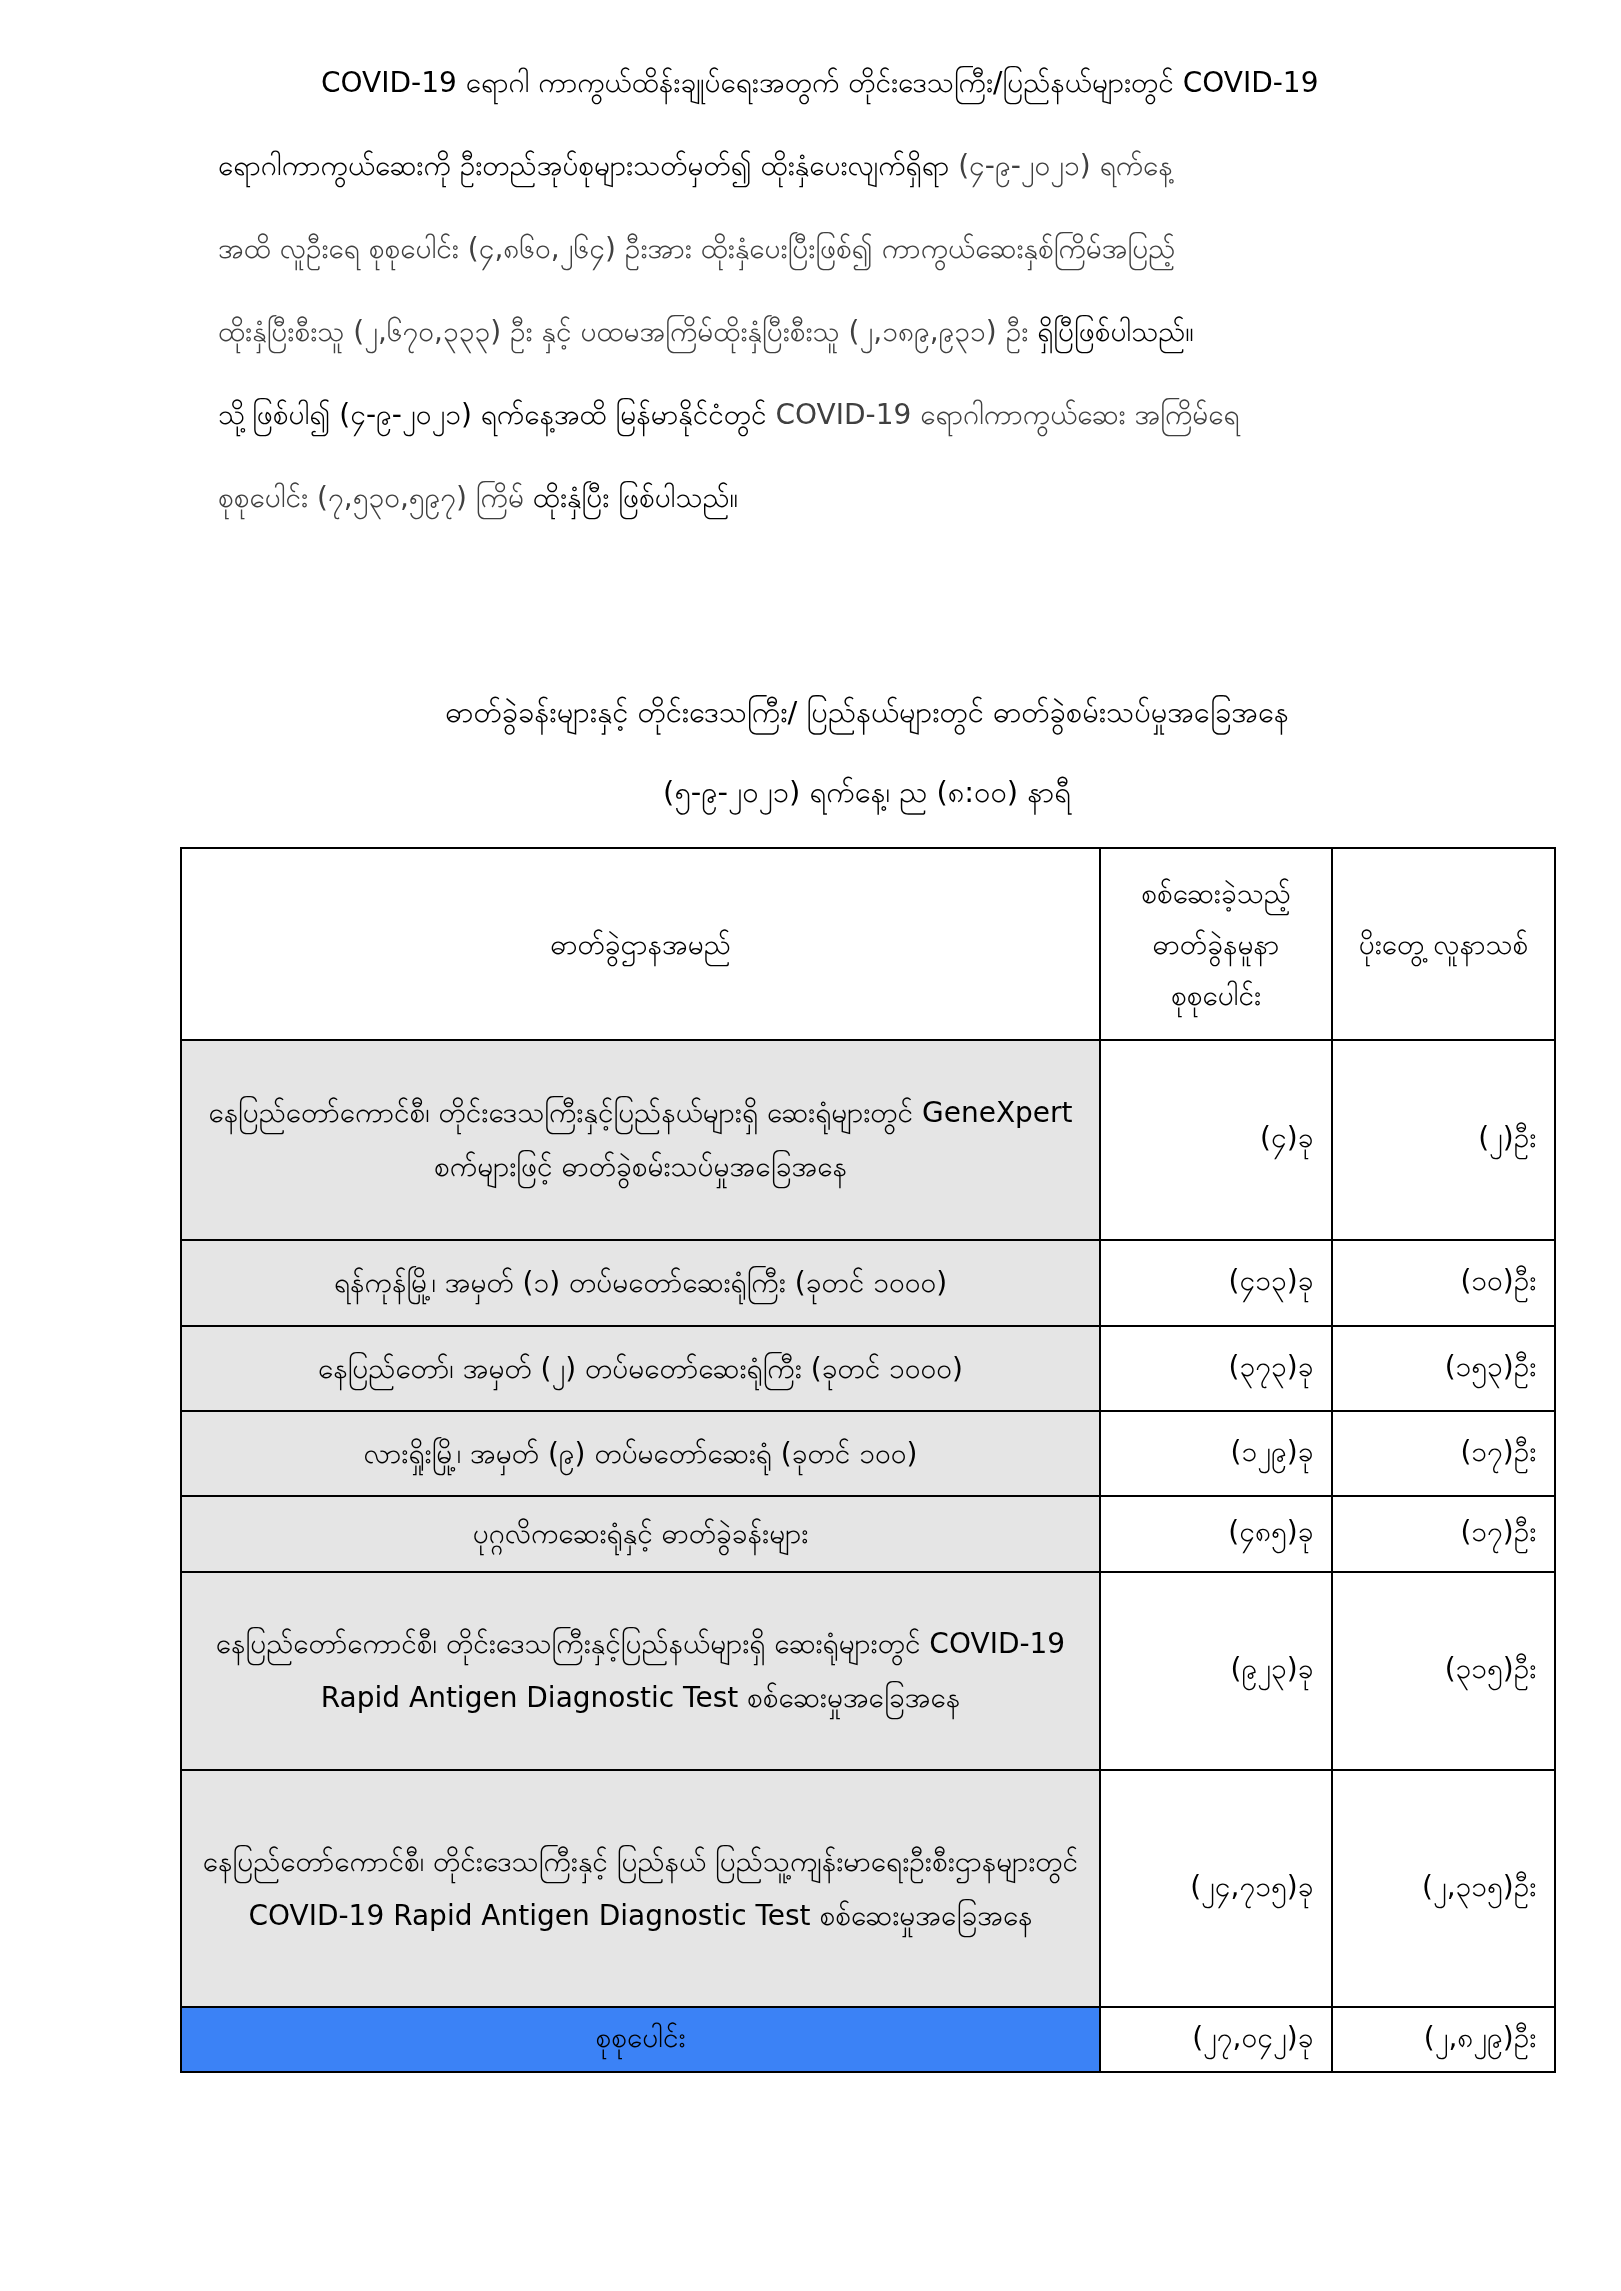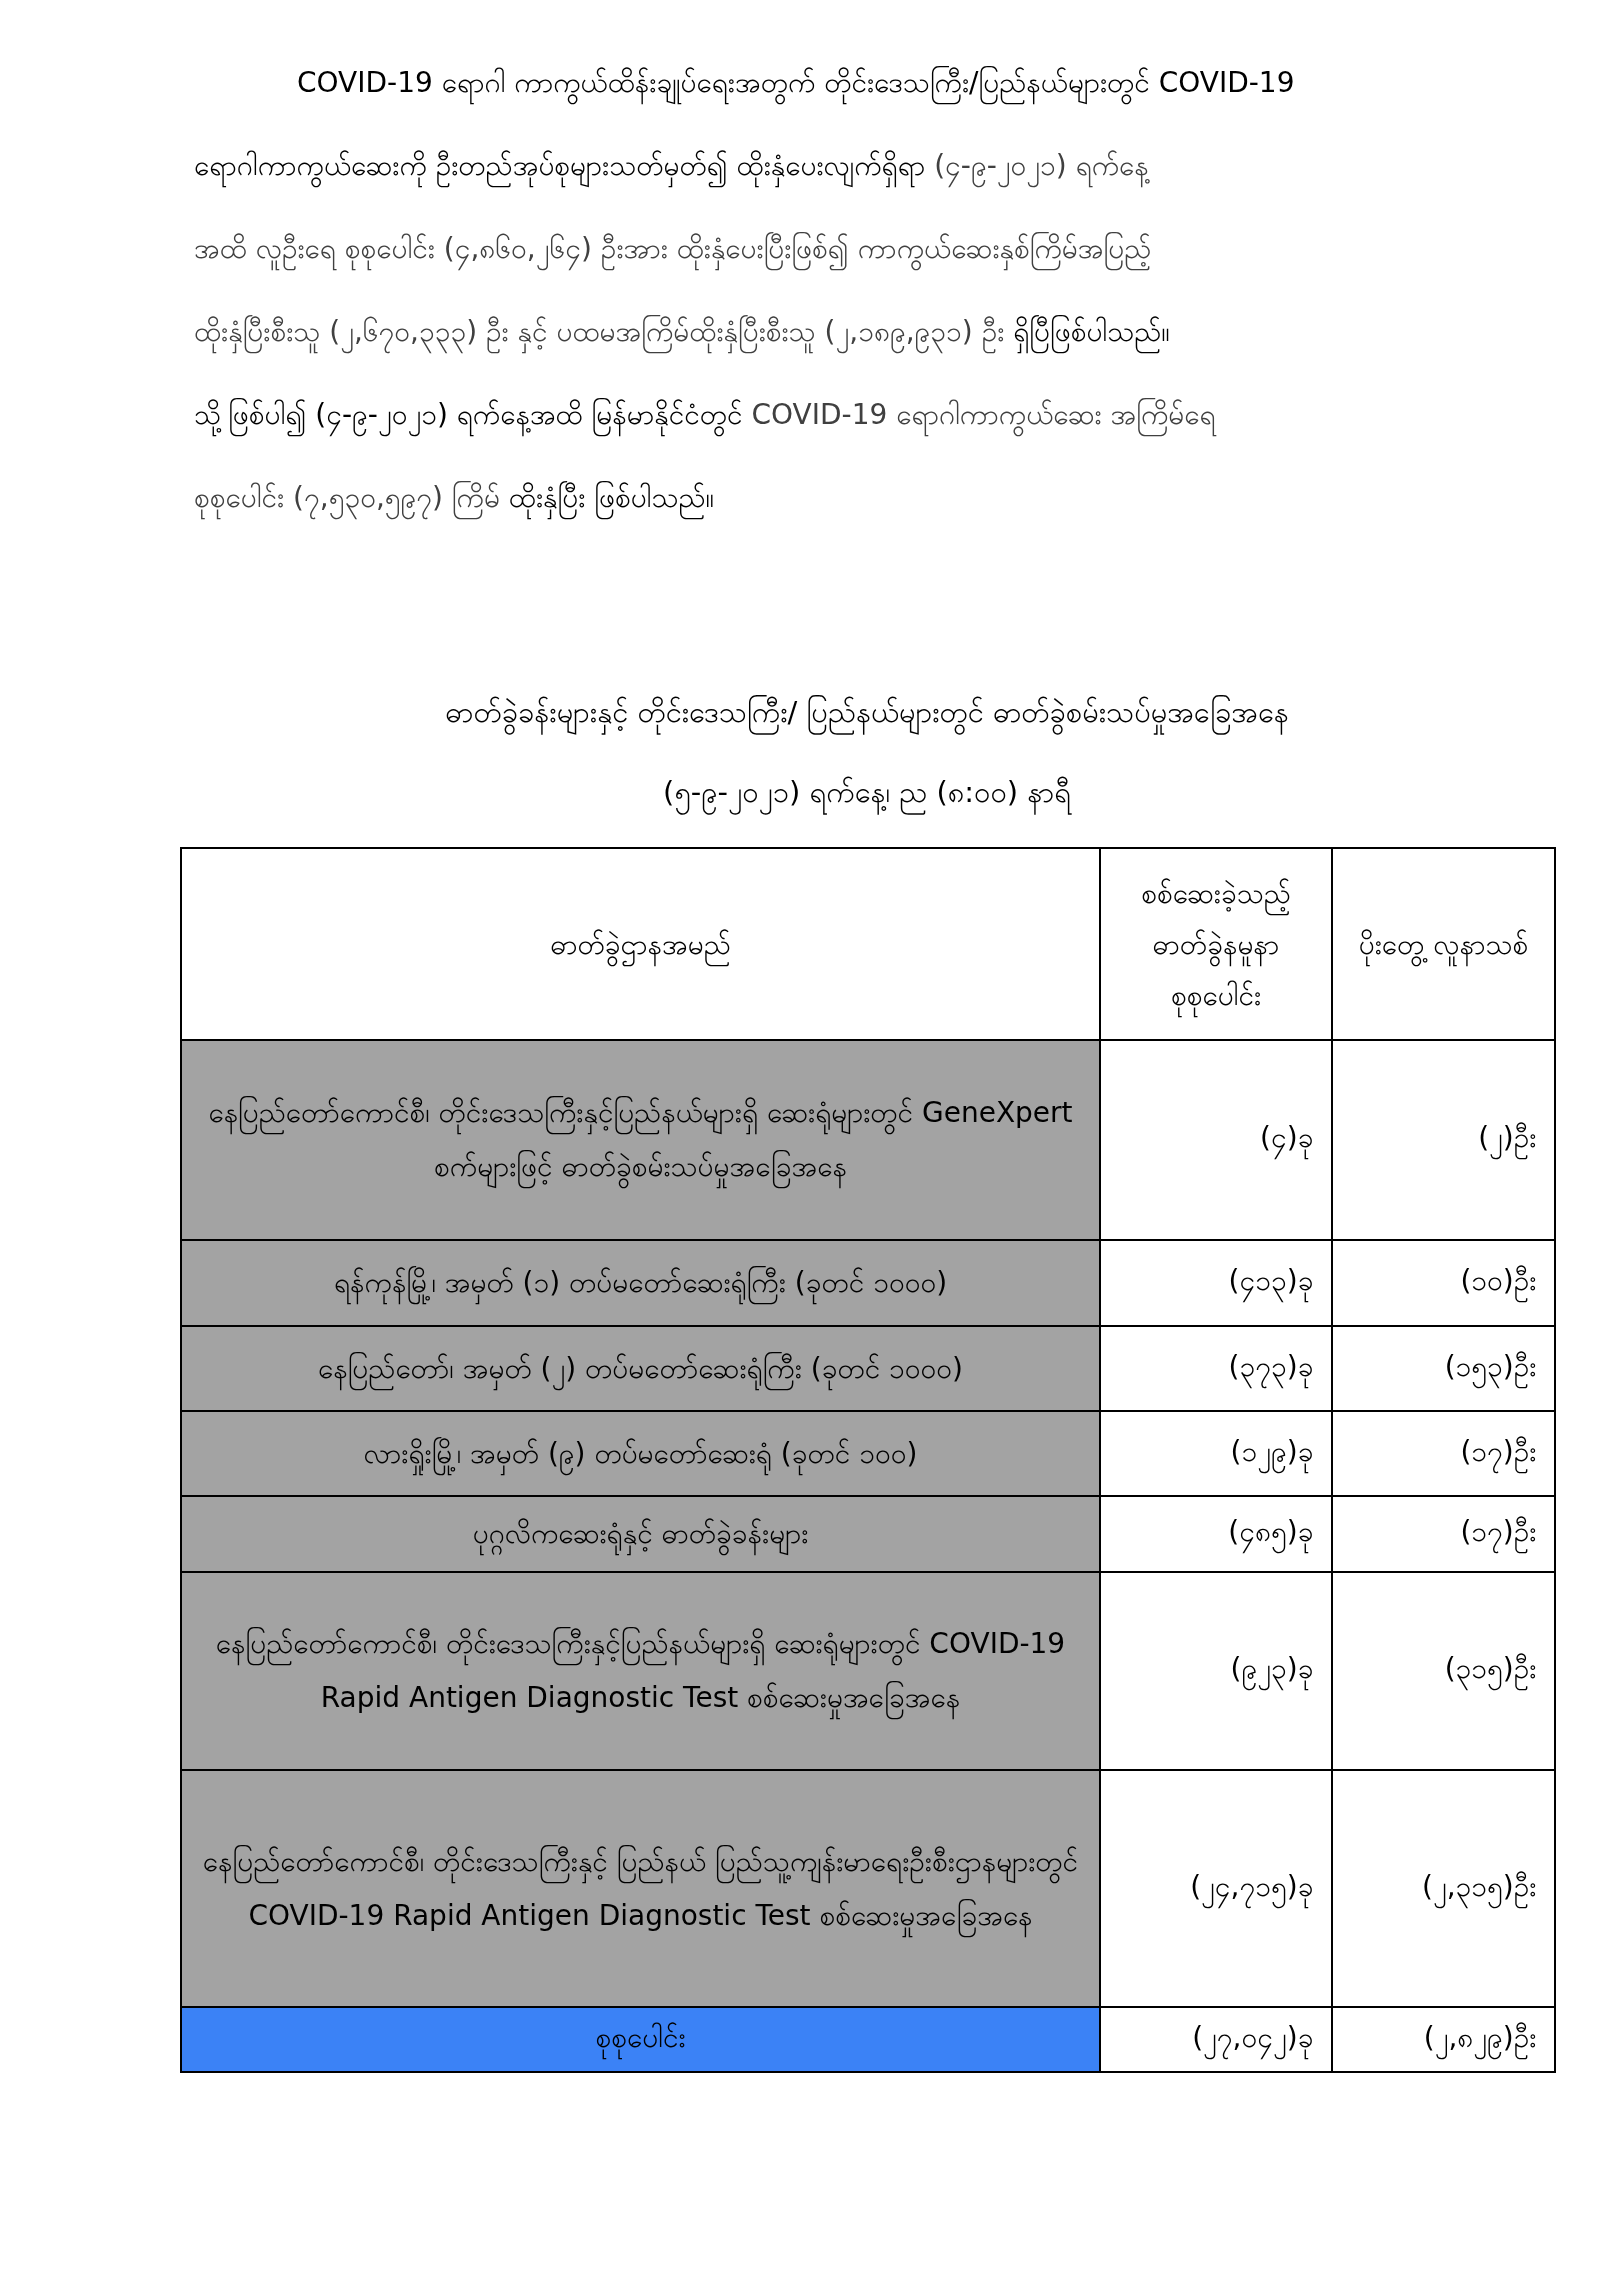--- a/index.html
+++ b/index.html
@@ -1,26 +1,26 @@
 <!DOCTYPE html>
 <html><head>
 <meta charset="utf-8">
 <style>
   html, body { margin: 0; padding: 0; background: #ffffff; }
   body { width: 1621px; height: 2292px; position: relative; overflow: hidden;
          font-family: "DejaVu Sans", "Liberation Sans", sans-serif; color: #000; }
   .para { position: absolute; left: 194px; width: 1341px; font-size: 28px; line-height: 83px; text-align: justify; }
-  .para .line { display: block; white-space: nowrap; }
+  .para .line { display: block; white-space: nowrap; margin-left: 24px; }
   .para .line.first { text-indent: 103px; }
   .red { color: #404040; }
   .title { position: absolute; left: 176px; width: 1382px; text-align: center; font-size: 29px; line-height: 80px; }
   table.report { position: absolute; left: 180px; top: 847px; width: 1376px; border-collapse: collapse; font-size: 28px; }
   table.report td, table.report th { border: 2.9px solid #000; padding: 5.9px 17.6px; }
   table.report th { background: #fff; font-weight: normal; text-align: center; line-height: 51px; }
-  .name-cell { background: #a3a3a3; text-align: center; line-height: 54px; margin-top: 43px; }
+  .name-cell { background: #e5e5e5; text-align: center; line-height: 54px; margin-top: 43px; }
   .num-cell { background: #fff; text-align: right; white-space: nowrap; }
   .total-cell { background: #3b82f6; text-align: center; }
   col.c1 { width: 915px; } col.c2 { width: 231px; } col.c3 { width: 222px; }
 </style>
 </head>
 <body>
 
 <div class="para" style="top:41px;">
   <span class="line first">COVID-19 ရောဂါ ကာကွယ်ထိန်းချုပ်ရေးအတွက် တိုင်းဒေသကြီး/ပြည်နယ်များတွင် COVID-19</span>
   <span class="line"><span>ရောဂါကာကွယ်ဆေးကို ဦးတည်အုပ်စုများသတ်မှတ်၍ ထိုးနှံပေးလျက်ရှိရာ</span> <span class="red">(၄-၉-၂၀၂၁) ရက်နေ့</span></span>

